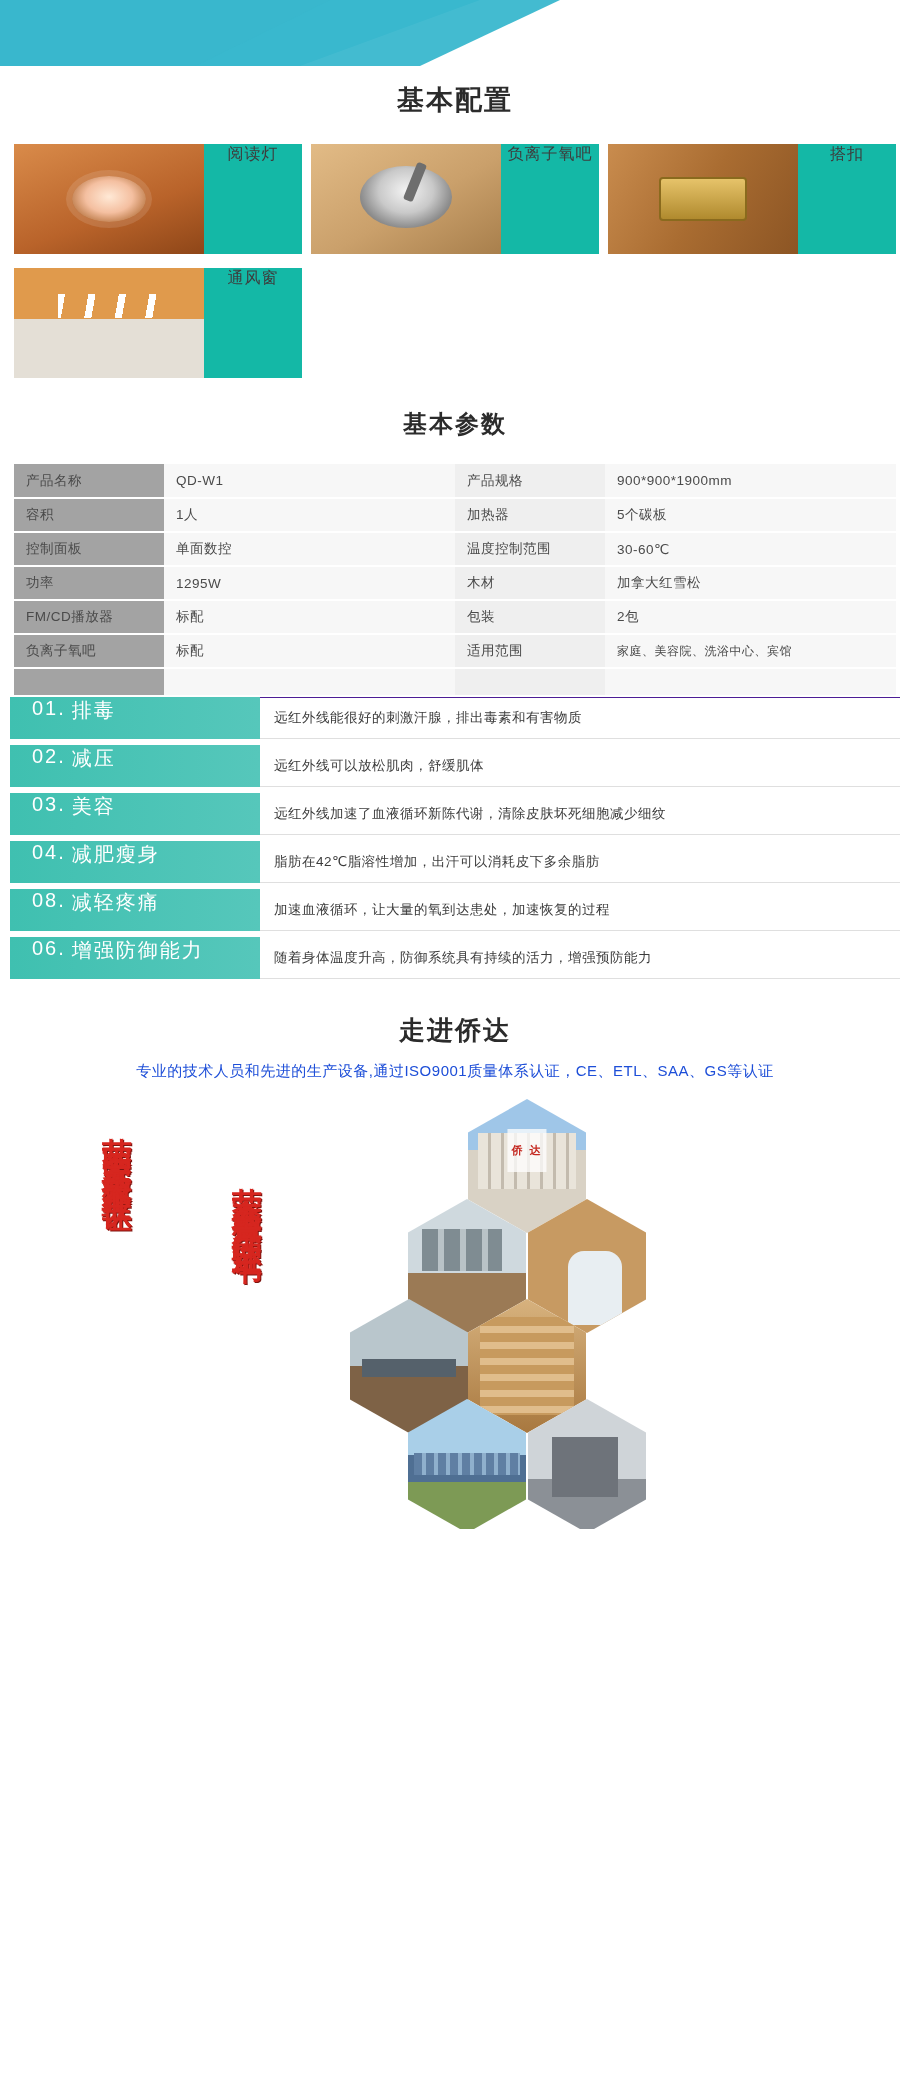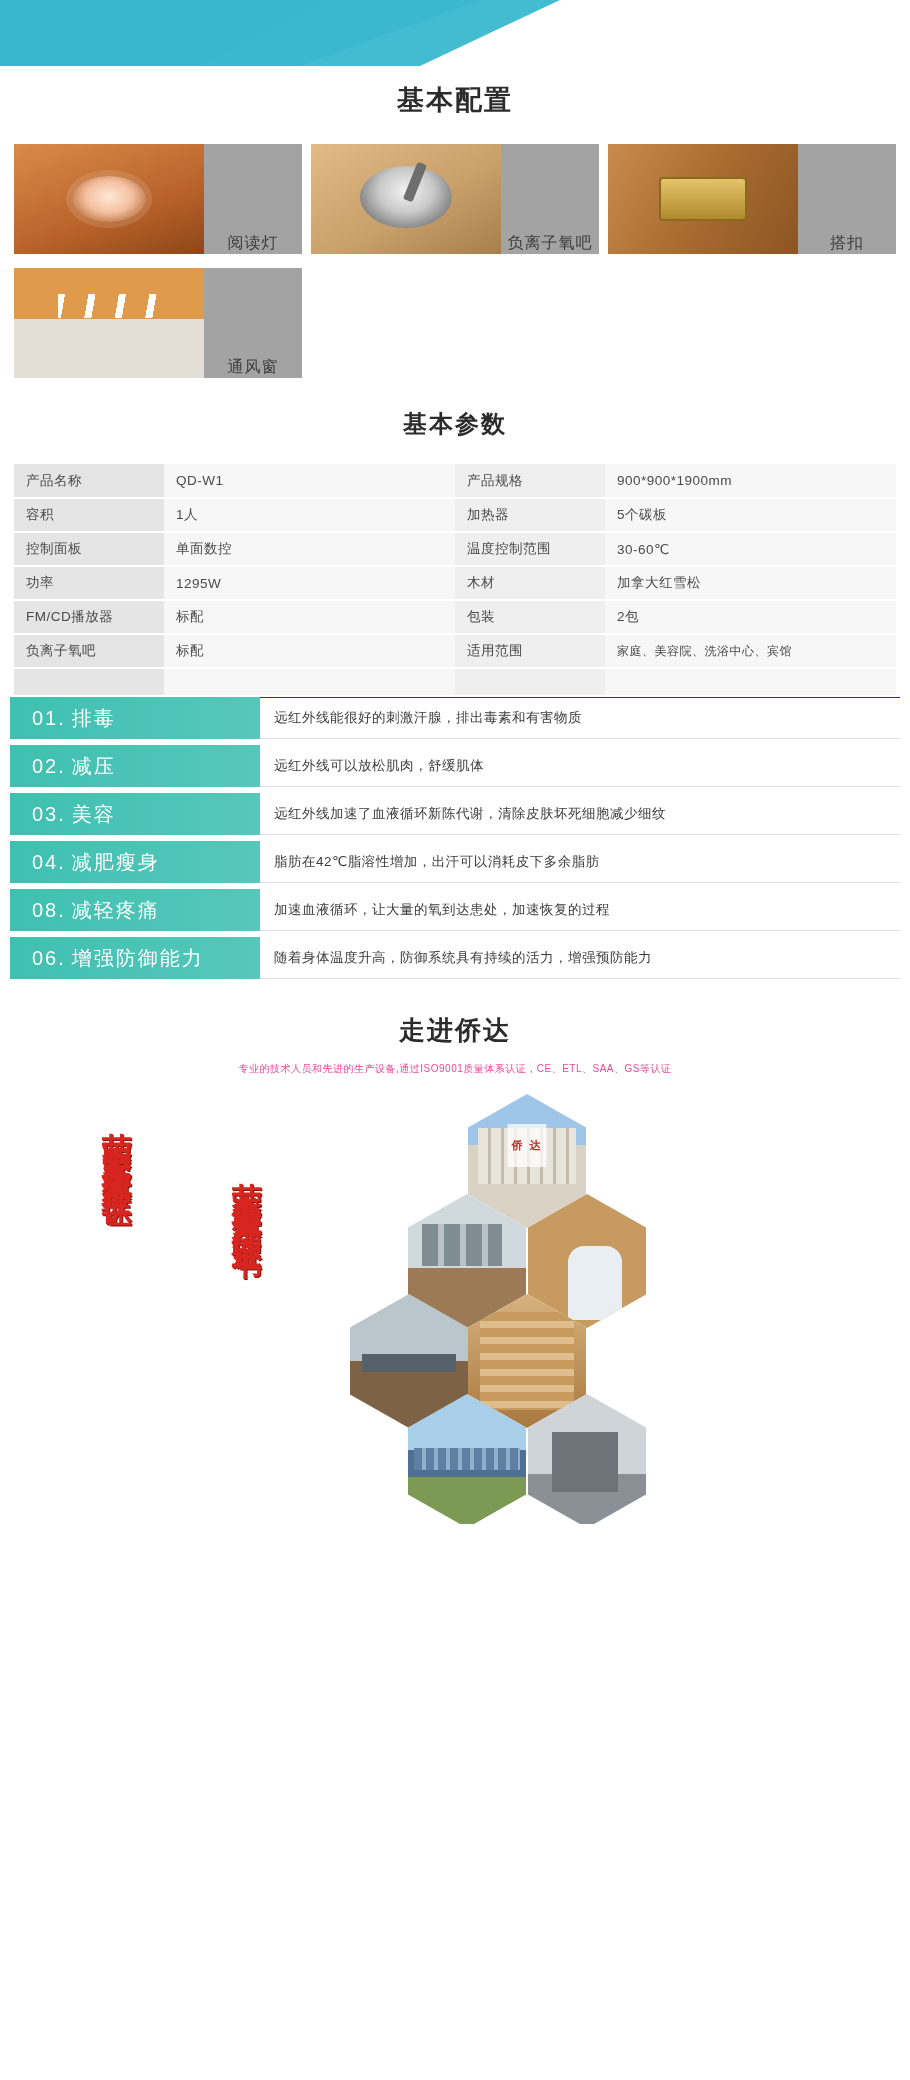--- a/index.html
+++ b/index.html
@@ -35,22 +35,22 @@
     letter-spacing: 2px;
     margin: 16px 0 26px 0;
   }
   .sec-title.t2 { margin-top: 30px; margin-bottom: 24px; font-size: 24px; }
 
   
   .config-wrap { padding: 0 14px; }
   .config-row { display: flex; justify-content: space-between; margin-bottom: 14px; }
   .config-cell {
     width: 288px; height: 110px;
-    background: #a3a3a3;
-    display: flex; align-items: flex-end;
+    background: #14b8a6;
+    display: flex; align-items: flex-start;
   }
   .config-cell .thumb {
     width: 190px; height: 110px;
     overflow: hidden; position: relative; flex: 0 0 190px;
   }
   .config-cell .label {
     flex: 1; text-align: center;
     font-size: 16px; color: #3d3d3d; letter-spacing: 1px;
   }
 
@@ -101,54 +101,54 @@
   }
 
   
   .params { padding: 0 14px; }
   .ptable { width: 882px; border-collapse: collapse; }
   .ptable td {
     height: 34px; font-size: 13.5px; color: #4a4a4a;
     border-bottom: 2px solid #ffffff; padding: 4px 12px;
     letter-spacing: .5px;
   }
-  .ptable td.k { background:#e5e5e5; width: 150px; }
+  .ptable td.k { background:#a3a3a3; width: 150px; }
   .ptable td.v { background:#f7f7f7; width: 291px; }
   .ptable td.k2 { background:#efefef; width: 150px; }
   .ptable td.v2 { background:#f7f7f7; width: 291px; }
   .ptable tr.empty td { height: 28px; }
   .ptable td.small { font-size: 12px; }
 
   
   .ben-title {
     text-align:center; font-size: 23px; font-weight: bold;
     color:#2b2b2b; letter-spacing:2px; margin: 30px 0 16px;
   }
   .ben-wrap { padding: 0 10px; }
   .ben-row { display:flex; margin-bottom: 6px; height: 42px; }
   .ben-left {
     width: 250px; background: linear-gradient(90deg,#3fc0b0,#56c7bb);
-    color:#fff; display:flex; align-items:center; padding-left: 22px;
+    color:#fff; display:flex; padding-left: 22px;
     font-size: 20px; letter-spacing: 2px;
   }
   .ben-left .num { margin-right: 6px; font-family:"Liberation Sans",sans-serif; }
   .ben-right {
     flex:1; background:#ffffff; display:flex; align-items:center;
     padding-left: 14px; font-size: 13.5px; color:#3b3b3b; letter-spacing:.5px;
     border-bottom: 1px solid #dfdfdf;
   }
   .ben-row:first-child .ben-right { border-top: 1px solid #4c1d95; }
 
   
   .about-title {
     text-align:center; font-size:26px; font-weight:bold; color:#2b2b2b;
     letter-spacing:2px; margin: 34px 0 14px;
   }
   .about-sub {
-    text-align:center; font-size:10px; color:#ec4899; letter-spacing:.5px;
+    text-align:center; font-size:15px; color:#1d4ed8; letter-spacing:.5px;
     margin-bottom: 18px;
   }
 
   
   .bottom { position: relative; height: 430px; }
   .vtext {
     position:absolute; top:14px;
     writing-mode: vertical-rl; text-orientation: upright;
     font-size: 30px; font-weight: bold; color:#d6261f;
     letter-spacing: 6px;

